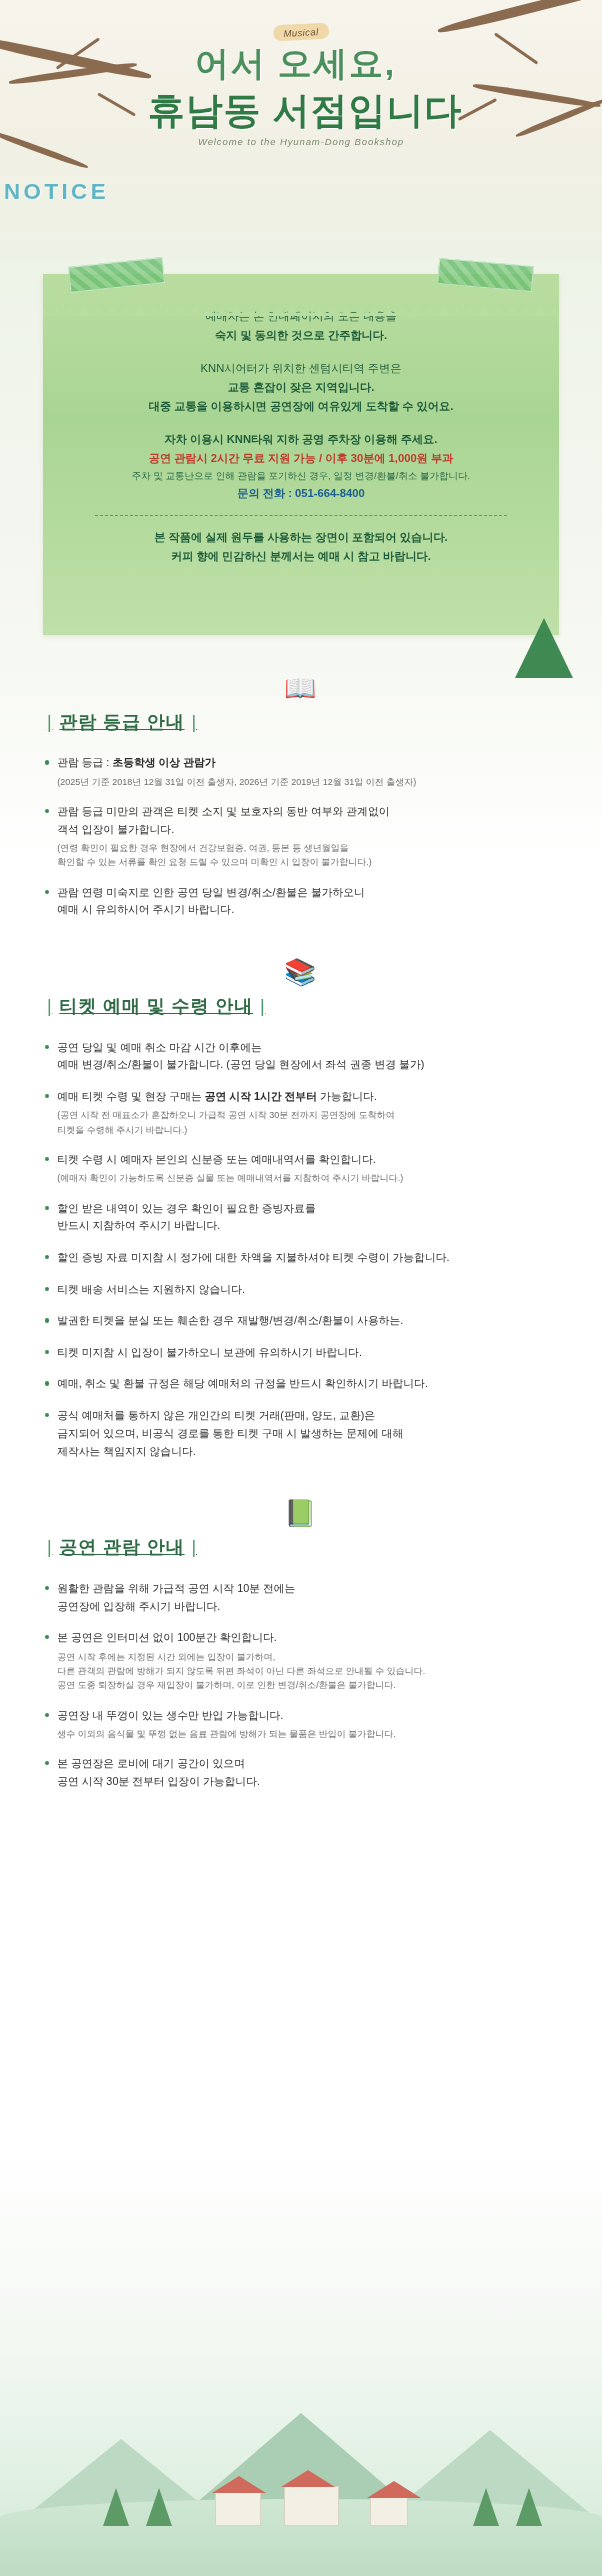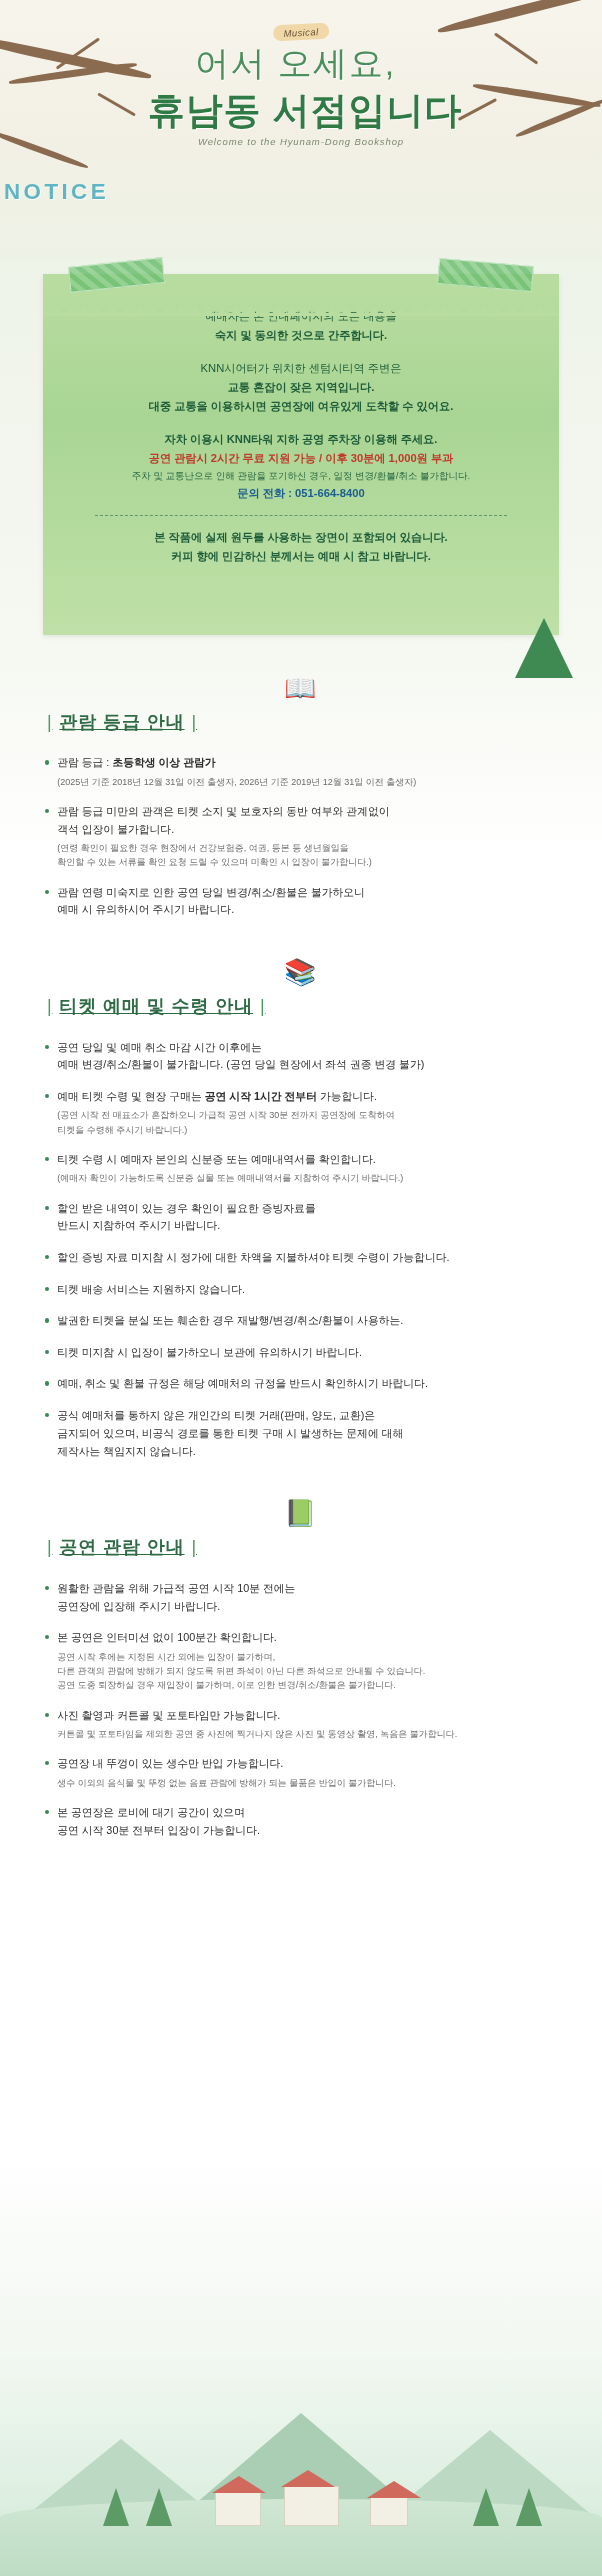--- a/index.html
+++ b/index.html
@@ -66,21 +66,21 @@
     border-radius: 8.6px;
     font-style: italic;
     letter-spacing: 0.4px;
   }
   .title-ko1 {
     position: absolute; top: 41px; left: 0; width: 591px;
     text-align: center;
     font-size: 34px;
     letter-spacing: 1.7px;
     color: #4a8f5c;
-    font-weight: normal;
+    font-weight: bold;
     text-shadow: 0.9px 0.9px 0 #ffffff;
   }
   .title-ko2 {
     position: absolute; top: 86px; left: 4px; width: 602px;
     text-align: center;
     font-size: 37px;
     letter-spacing: 0.9px;
     color: #2f7a45;
     font-weight: bold;
     text-shadow: 0.9px 0.9px 0 #ffffff;
@@ -334,21 +334,20 @@
           <li><span>예매, 취소 및 환불 규정은 해당 예매처의 규정을 반드시 확인하시기 바랍니다.</span></li>
           <li><span>공식 예매처를 통하지 않은 개인간의 티켓 거래(판매, 양도, 교환)은<br>금지되어 있으며, 비공식 경로를 통한 티켓 구매 시 발생하는 문제에 대해<br>제작사는 책임지지 않습니다.</span></li>
         </ul>
       </div>
       <div class="section">
         <div class="sec-icon">📗</div>
         <div class="sec-head"><span class="bar">|</span><span>공연 관람 안내</span><span class="bar">|</span></div>
         <ul class="bullets">
           <li><span>원활한 관람을 위해 가급적 공연 시작 10분 전에는<br>공연장에 입장해 주시기 바랍니다.</span></li>
           <li><span>본 공연은 인터미션 없이 100분간 확인합니다.</span><span class="sub">공연 시작 후에는 지정된 시간 외에는 입장이 불가하며,<br>다른 관객의 관람에 방해가 되지 않도록 뒤편 좌석이 아닌 다른 좌석으로 안내될 수 있습니다.<br>공연 도중 퇴장하실 경우 재입장이 불가하며, 이로 인한 변경/취소/환불은 불가합니다.</span></li>
-          <li><span>사진 촬영과 커튼콜 및 포토타임만 가능합니다.</span><span class="sub">커튼콜 및 포토타임을 제외한 공연 중 사진에 찍거나지 않은 사진 및 동영상 촬영, 녹음은 불가합니다.</span></li>
           <li><span>공연장 내 뚜껑이 있는 생수만 반입 가능합니다.</span><span class="sub">생수 이외의 음식물 및 뚜껑 없는 음료 관람에 방해가 되는 물품은 반입이 불가합니다.</span></li>
           <li><span>본 공연장은 로비에 대기 공간이 있으며<br>공연 시작 30분 전부터 입장이 가능합니다.</span></li>
         </ul>
       </div>
     </div>
 
   <div class="footer-scene">
     <div class="sky"></div>
     <div class="mountain m1"></div>
     <div class="mountain m2"></div>

